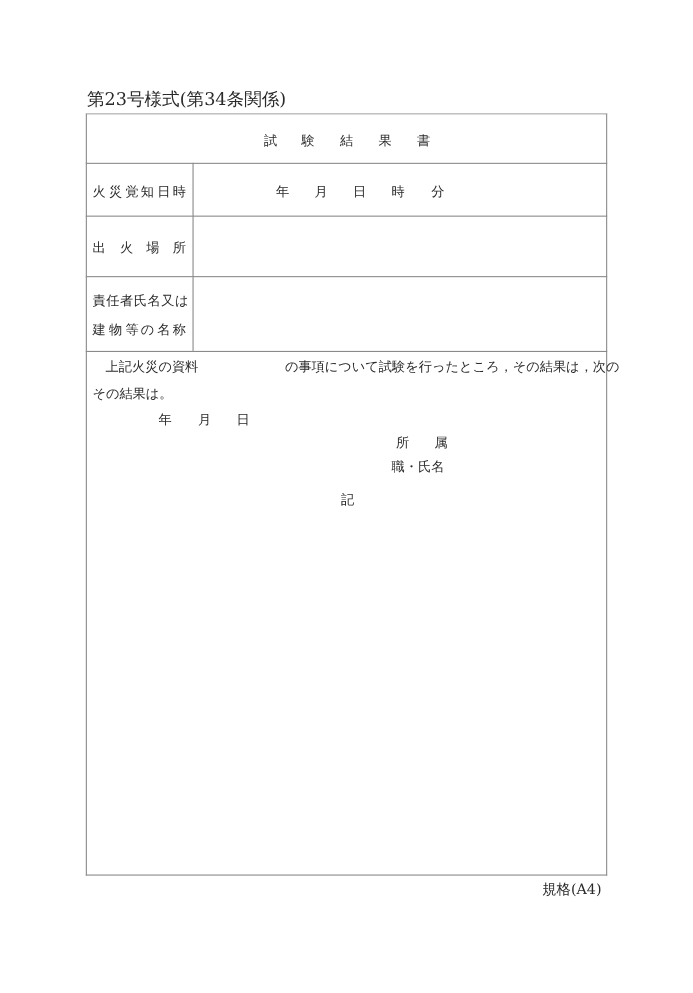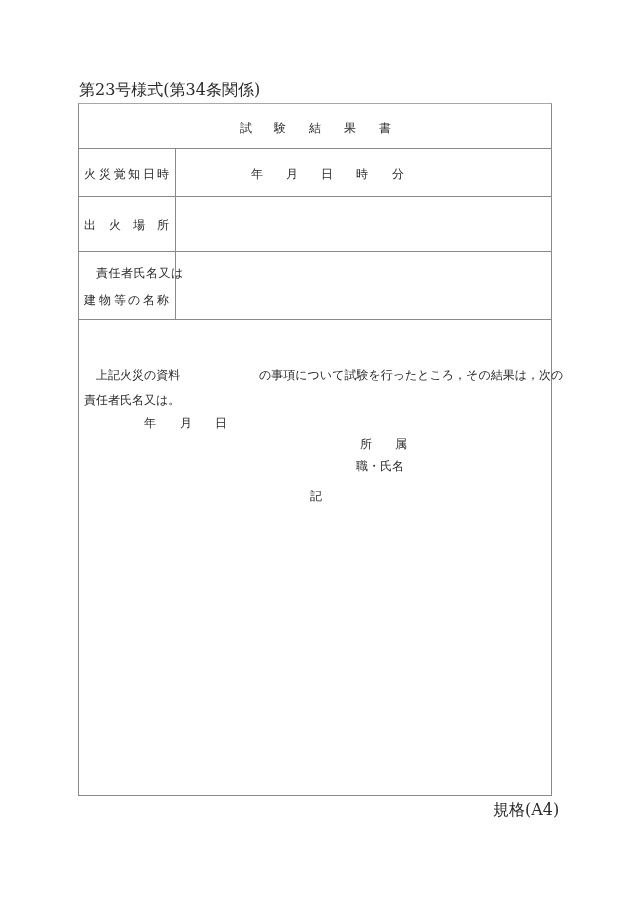--- a/index.html
+++ b/index.html
@@ -12,22 +12,22 @@
   .form-id { left:79px; top:80px; font-size:16px; letter-spacing:0px; }
   .table-frame {
     position:absolute; left:78px; top:103px; width:474px; height:693px;
     border:1px solid #8a8a8a; border-top-color:#a8a8a8; box-sizing:border-box;
   }
   .hline { position:absolute; left:78px; width:474px; height:1px; background:#8a8a8a; }
   .vline { position:absolute; left:175px; width:1px; background:#8a8a8a; }
   .title { font-size:12px; top:120px; }
   .label { font-size:12px; }
   .cell-text { font-size:12px; }
-  .body-text { font-size:12px;margin-top:42px; }
-  .spec { font-size:16px; left:493px; top:800px; }
+  .body-text { font-size:12px; }
+  .spec { font-size:13px; left:493px; top:800px; }
 </style>
 </head>
 <body>
 
 <div class="abs form-id">第23号様式(第34条関係)</div>
 
 <div class="table-frame"></div>
 <div class="hline" style="top:148px;"></div>
 <div class="hline" style="top:196px;"></div>
 <div class="hline" style="top:251px;"></div>
@@ -60,34 +60,34 @@
 
 <div>
   <span class="abs label" style="left:84px; top:217px;">出</span>
   <span class="abs label" style="left:109px; top:217px;">火</span>
   <span class="abs label" style="left:133px; top:217px;">場</span>
   <span class="abs label" style="left:157px; top:217px;">所</span>
 </div>
 <div class="abs" style="left:176px; top:197px; width:375px; height:54px;"></div>
 
 <div>
-  <span class="abs label" style="left:96px; top:265px; letter-spacing:0.5px;">責任者氏名又は</span>
+  <span class="abs label" style="left:84px; top:265px; letter-spacing:0.5px;">責任者氏名又は</span>
   <span class="abs label" style="left:84px; top:292px;">建</span>
   <span class="abs label" style="left:99px; top:292px;">物</span>
   <span class="abs label" style="left:114px; top:292px;">等</span>
   <span class="abs label" style="left:128px; top:292px;">の</span>
   <span class="abs label" style="left:143px; top:292px;">名</span>
   <span class="abs label" style="left:157px; top:292px;">称</span>
 </div>
 <div class="abs" style="left:176px; top:252px; width:375px; height:67px;"></div>
 
 <span class="abs body-text" style="left:96px; top:325px;">上記火災の資料</span>
 <div class="abs" style="left:180px; top:322px; width:76px; height:18px;"></div>
 <span class="abs body-text" style="left:259px; top:325px;text-align:right;">の事項について試験を行ったところ，その結果は，次の</span>
-<span class="abs body-text" style="left:84px; top:350px;">責任者氏名又は。</span>
+<span class="abs body-text" style="left:84px; top:350px;">その結果は。</span>
 
 <div>
   <span class="abs body-text" style="left:144px; top:373px;">年</span>
   <span class="abs body-text" style="left:180px; top:373px;">月</span>
   <span class="abs body-text" style="left:215px; top:373px;">日</span>
 </div>
 
 <div>
   <span class="abs body-text" style="left:360px; top:394px;">所</span>
   <span class="abs body-text" style="left:395px; top:394px;">属</span>

